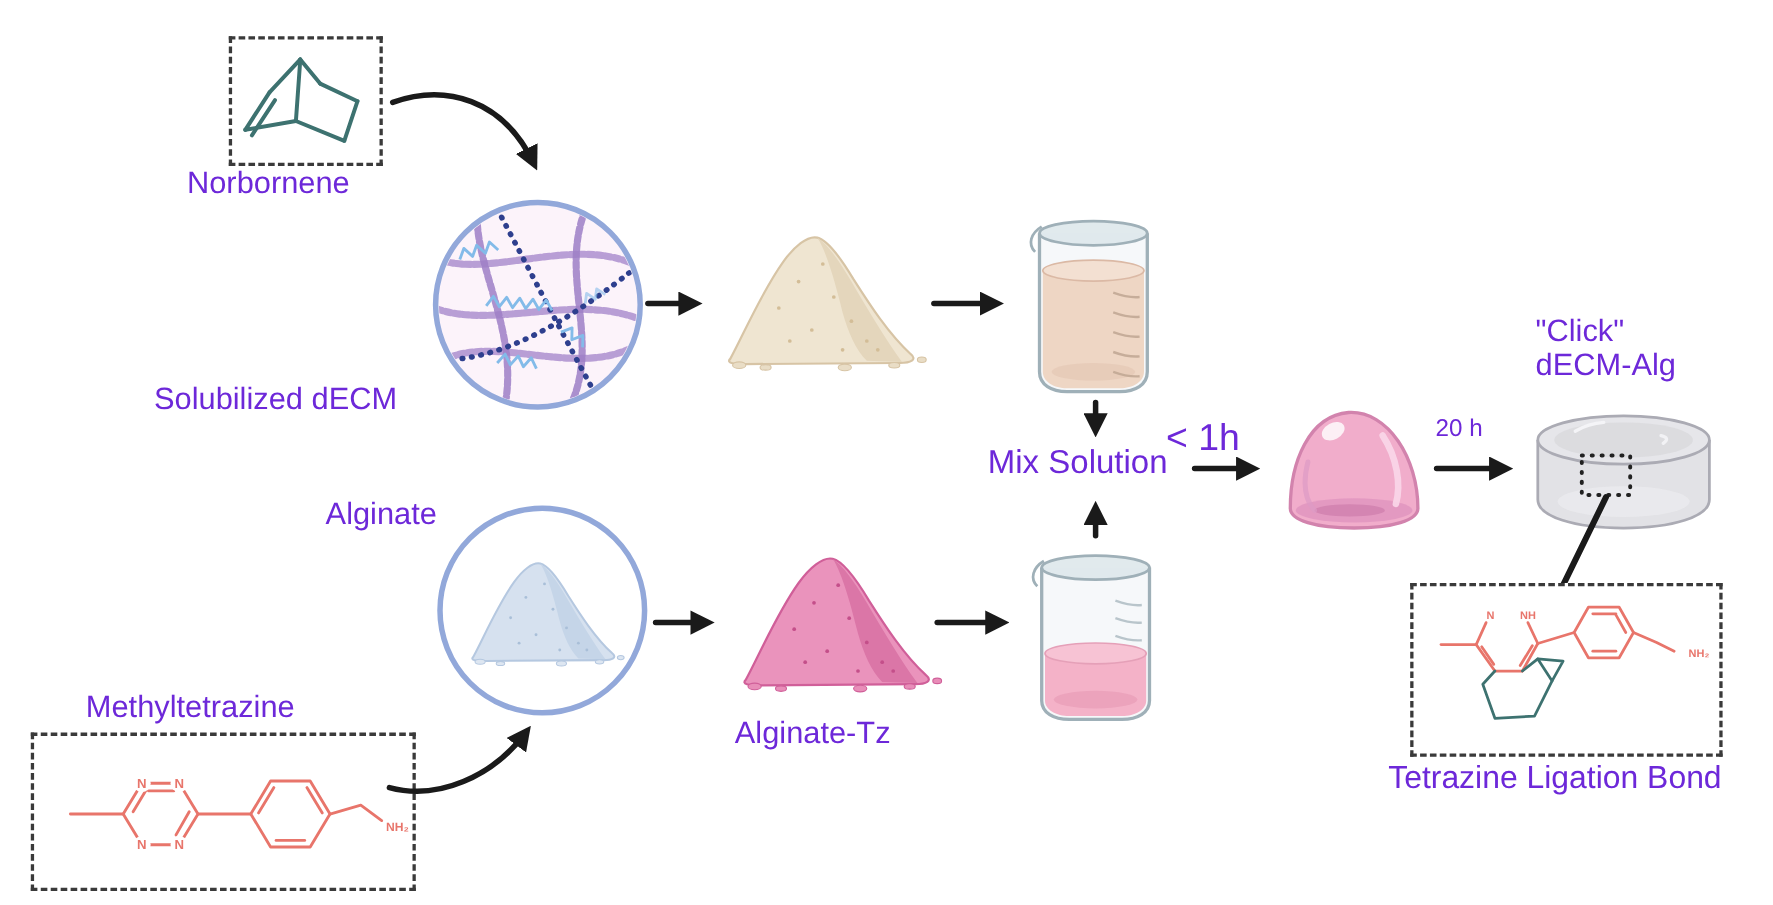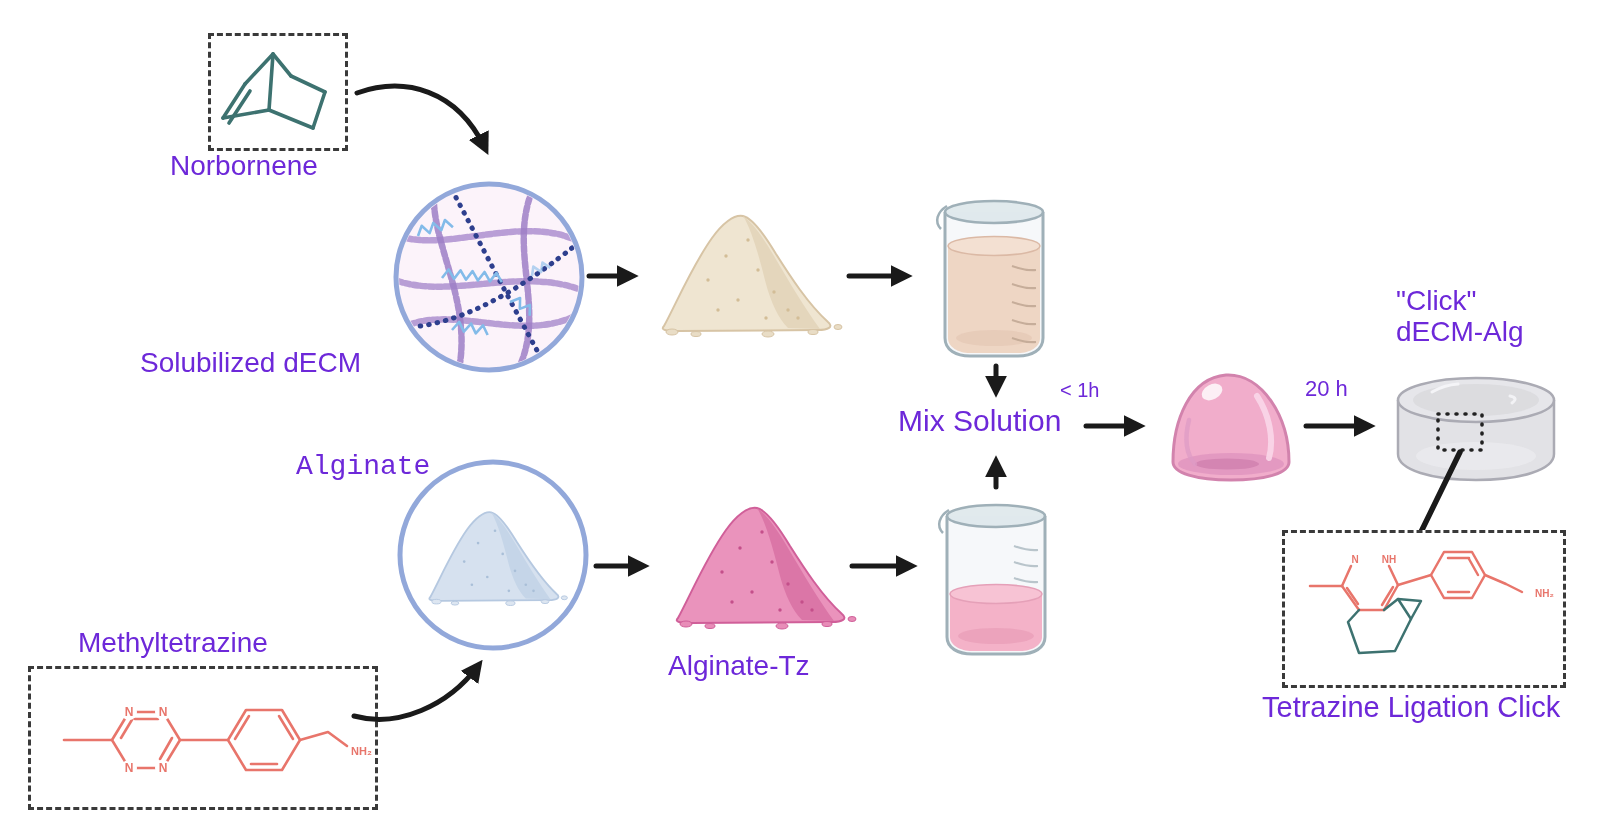--- a/index.html
+++ b/index.html
@@ -145,21 +145,21 @@
         <path d="M 84 66 q 14 5 24 4"></path>
       <path d="M 84 82 q 14 5 24 4"></path>
     </g>
     <path d="M 20 98 L 20 141 C 20 149 30 155 42 155 L 90 155 C 102 155 112 149 112 141 L 112 98 Z" fill="#f4b2c8"></path>
     <ellipse cx="66" cy="98" rx="46" ry="9.5" fill="#f7c3d4" stroke="#e5a0b8" stroke-width="1.5"></ellipse>
     <ellipse cx="66" cy="140" rx="38" ry="8" fill="#e89cb6" opacity="0.7"></ellipse>
     <ellipse cx="66" cy="20" rx="49" ry="11" fill="#dce6ea" fill-opacity="0.85" stroke="#9fb0b8" stroke-width="2.5"></ellipse>
     <path d="M 19 14 C 9 20 6 30 13 37" fill="none" stroke="#9fb0b8" stroke-width="2.5"></path>
   </svg>
 
-  <div class="lbl" style="left:1060px;top:379px;width:84px;font-size:20px;">&lt; 1h</div>
+  <div class="lbl" style="left:1060px;top:379px;width:84px;font-size:34px;">&lt; 1h</div>
   <svg class="arr abs" style="left:1080px;top:408px;" width="85" height="36">
     <line x1="6" y1="18" x2="58" y2="18" marker-end="url(#ah)"></line>
   </svg>
 
   <svg class="abs" style="left:1160px;top:362px;" width="142" height="122" viewBox="0 0 142 122">
     <path d="M 13 100 C 13 58 30 16 66 13 C 102 11 129 55 129 100 C 129 111 106 118 71 118 C 36 118 13 111 13 100 Z" stroke-width="3" stroke="#d283ad" fill="#f1adcb"></path>
     <ellipse cx="71" cy="102" rx="53" ry="11" fill="#e195bf" opacity="0.85"></ellipse>
     <ellipse cx="67" cy="102" rx="32" ry="5.5" fill="#cf7fae" opacity="0.8"></ellipse>
     <path d="M 97 34 C 110 54 114 78 109 96" fill="none" stroke="#f9d7e9" stroke-width="6" stroke-linecap="round" opacity="0.9"></path>
     <path d="M 29 58 C 24 78 27 93 35 102" fill="none" stroke="#dd9ac4" stroke-width="4.5" stroke-linecap="round" opacity="0.7"></path>
@@ -212,21 +212,21 @@
         <text x="104" y="30">NH</text>
         <text x="250" y="64" text-anchor="start">NH₂</text>
       </g>
       <g fill="none" stroke-width="2.5" stroke-linecap="round" stroke-linejoin="round" stroke="#3d7270">
         <path d="M 74 77 L 63 89 L 74 120 L 110 118 L 126 86"></path>
         <path d="M 126 86 L 113 66 L 136 68 Z"></path>
         <path d="M 99 77 L 113 66"></path>
       </g>
     </svg>
   </div>
-  <div class="lbl" style="left:1262px;top:691px;width:330px;font-size:29px;">Tetrazine Ligation Click</div>
+  <div class="lbl" style="left:1262px;top:691px;width:330px;font-size:29px;">Tetrazine Ligation Bond</div>
 
   <div class="lbl" style="left:78px;top:627px;width:250px;">Methyltetrazine</div>
   <div class="dash-box" style="left:28px;top:666px;width:350px;height:144px;">
     <svg width="344" height="138" viewBox="0 0 344 138">
       <g fill="none" stroke-width="2.6" stroke-linecap="round" stroke-linejoin="round" stroke="#e8756b">
         <path d="M 33 71 L 81 71"></path>
         <path d="M 81 71 L 98 43 L 132 43 L 149 71 L 132 99 L 98 99 Z"></path>
         <path d="M 90 69 L 102 49"></path>
         <path d="M 104 50 L 127 50"></path>
         <path d="M 141 69 L 129 90"></path>
@@ -250,21 +250,21 @@
         <text x="132" y="103">N</text>
         <text x="320" y="86" text-anchor="start" font-size="11">NH₂</text>
       </g>
     </svg>
   </div>
 
   <svg class="arr abs" style="left:348px;top:648px;" width="150" height="82">
     <path d="M 6 68 C 50 80 100 58 130 18" stroke-width="4.5" marker-end="url(#ah)"></path>
   </svg>
 
-  <div class="lbl" style="left:296px;top:451px;width:130px;font-family:Liberation Mono, monospace;">Alginate</div>
+  <div class="lbl" style="left:296px;top:451px;width:130px;">Alginate</div>
   <svg class="abs" style="left:394px;top:456px;" width="198" height="198" viewBox="0 0 198 198">
     <circle cx="99" cy="99" r="93" stroke-width="5" fill="#ffffff" stroke="#92a8da"></circle>
     <g transform="translate(24,44) scale(0.77)">
       <use href="#mound" stroke="#b5c8e0" stroke-width="2.4" fill="#d6e1ef"></use>
       <use href="#mound-facet" fill="#c5d5e8"></use>
       <use href="#speckles" fill="#a9bfd8"></use>
       <use href="#crumbs" fill="#dde6f1" stroke="#b5c8e0" stroke-width="1.2"></use>
     </g>
   </svg>
 

